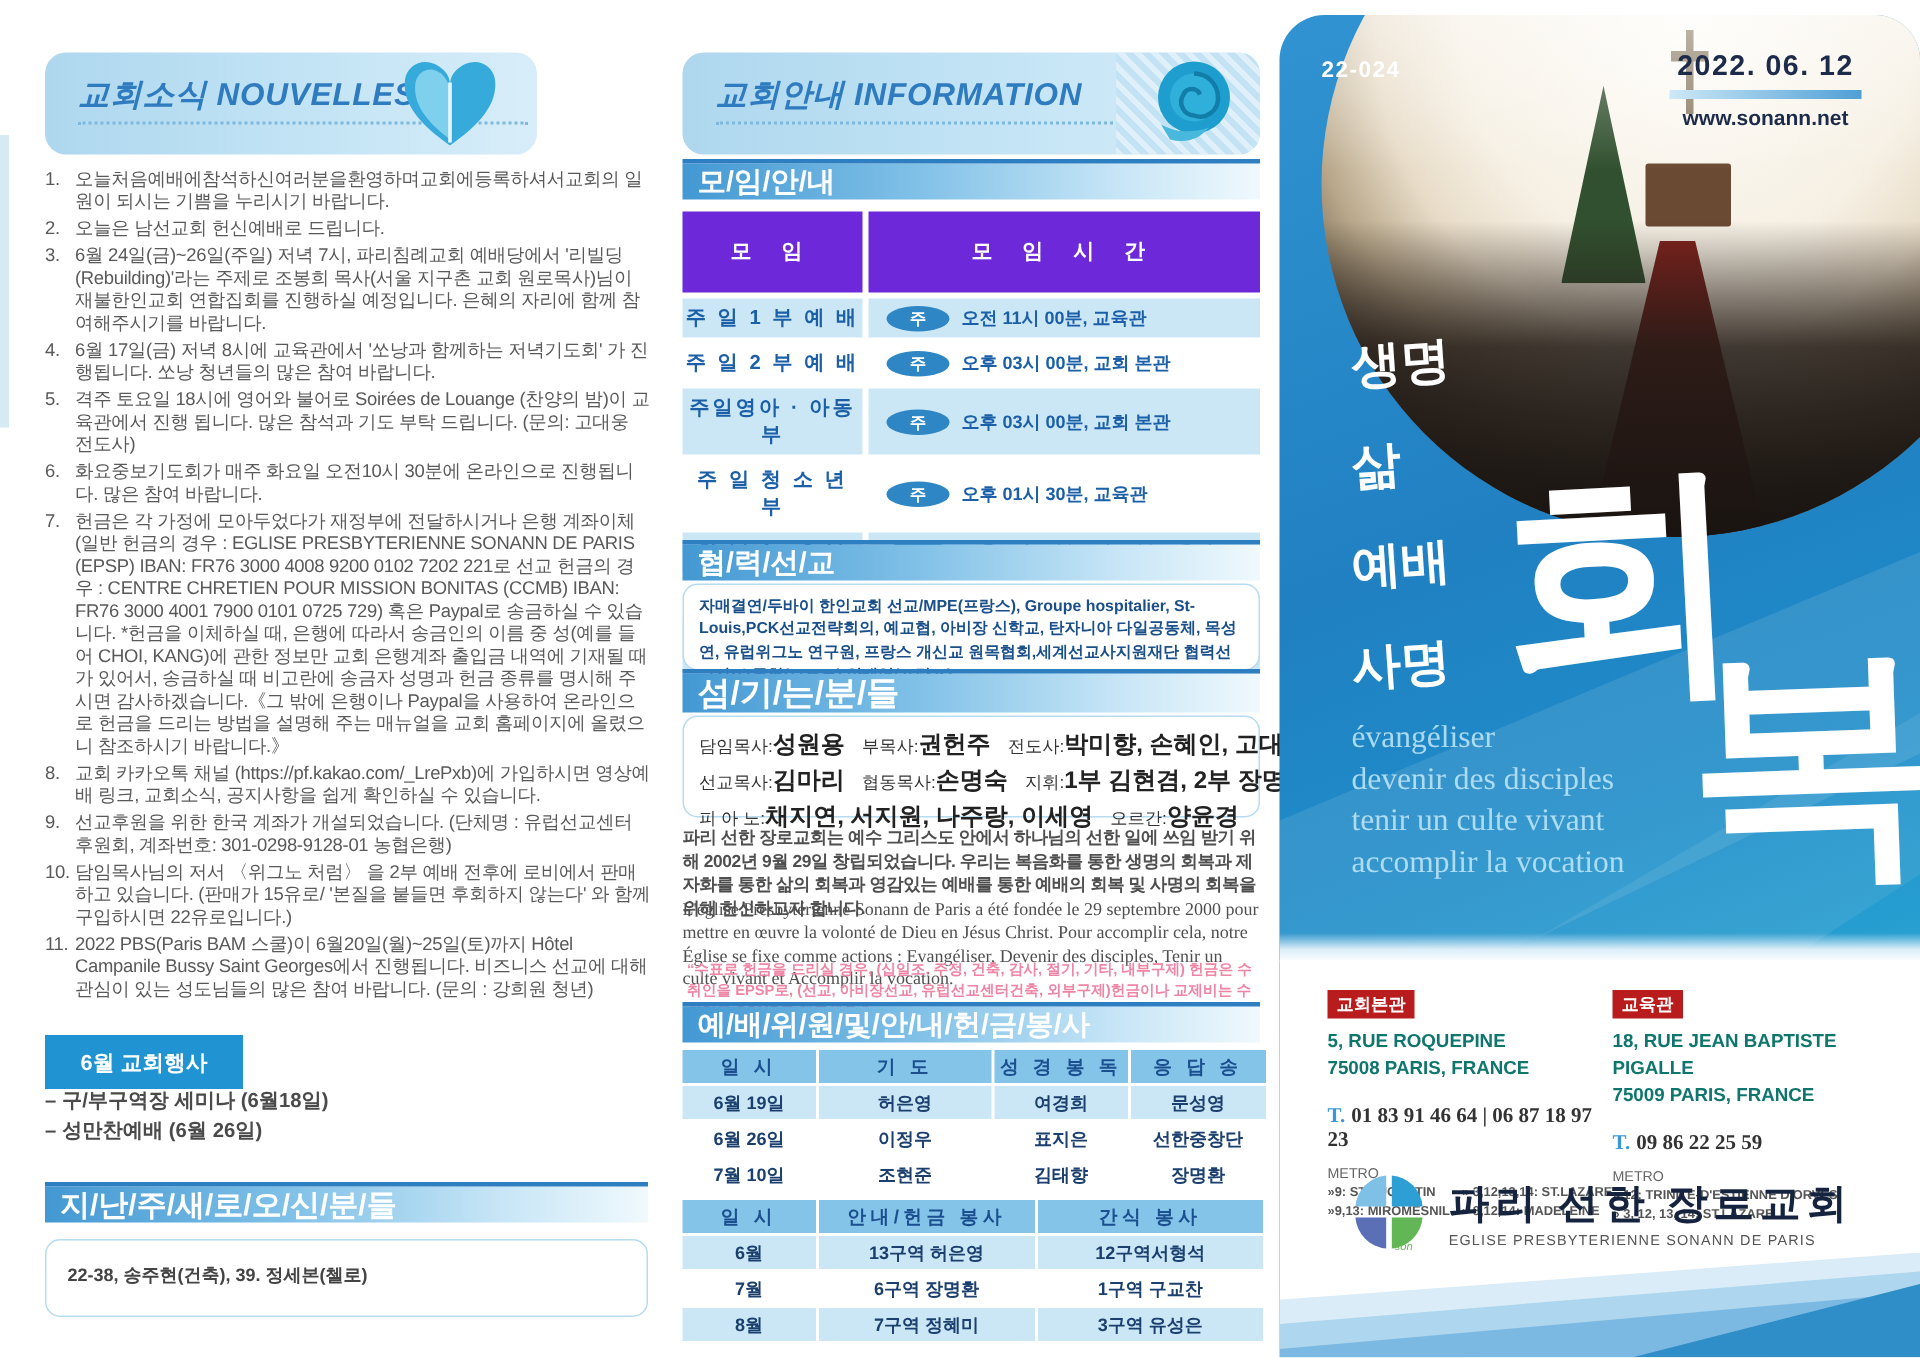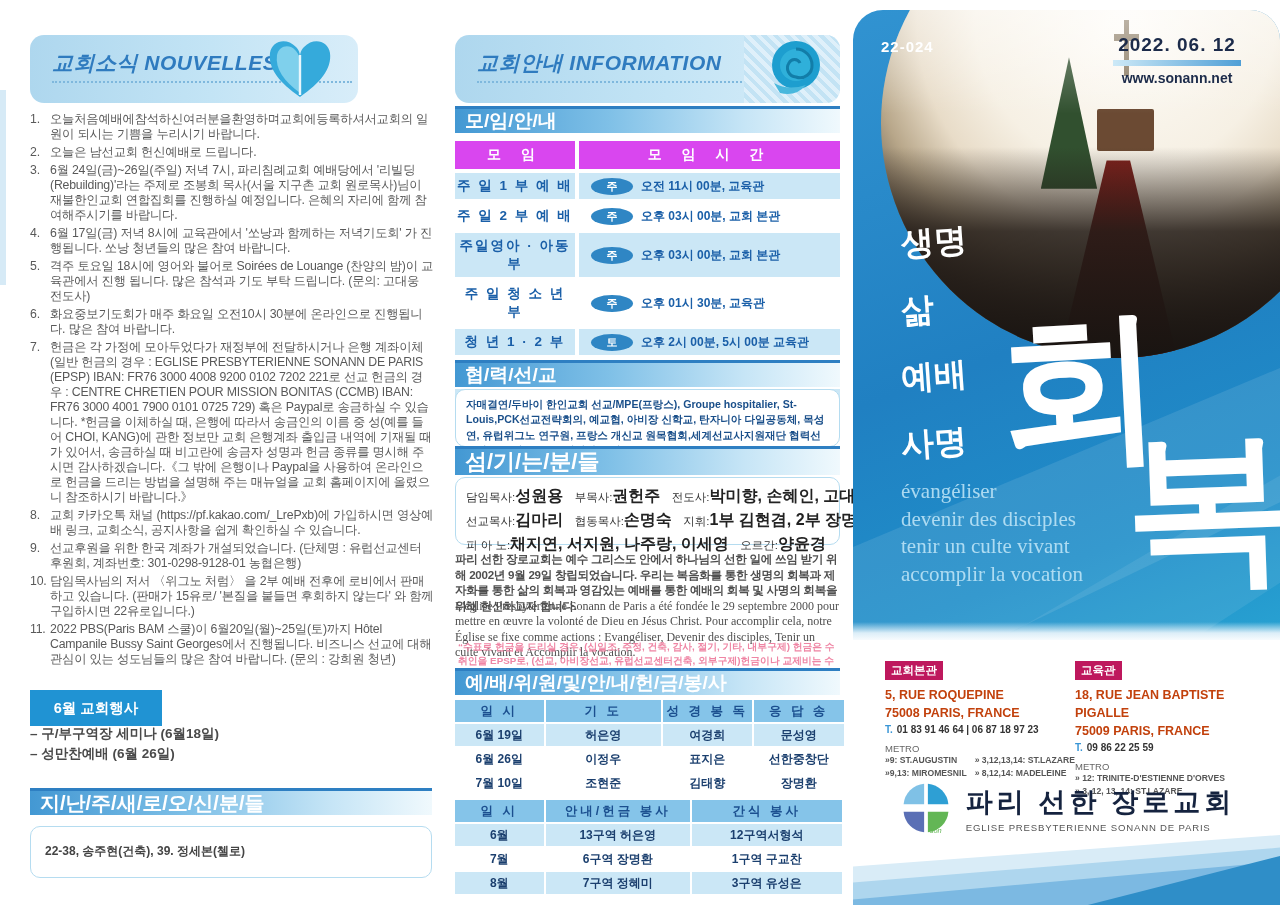--- a/index.html
+++ b/index.html
@@ -22,22 +22,22 @@
   .news-item{display:flex;margin-bottom:3px;}
   .news-num{width:20px;flex:none;}
   .news-text{flex:1;}
   .events-title{position:absolute;left:30px;top:690px;width:132px;height:36px;background:#2093d3;
       color:#fff;font-weight:bold;font-size:14.5px;display:flex;align-items:center;justify-content:center;}
   .events-items{position:absolute;left:30px;top:724px;width:380px;font-size:13.5px;font-weight:bold;
       color:#4a4a4a;line-height:1.45;}
   
   .mt{position:absolute;left:455px;top:141px;width:385px;}
   .mt-row{display:grid;grid-template-columns:120px 1fr;gap:4px;margin-bottom:4px;}
-  .mt-hname,.mt-htime{background:#d946ef;color:#fff;font-weight:bold;font-size:14px;
-      letter-spacing:8px;text-align:center;padding:5px 0;}
+  .mt-hname,.mt-htime{background:#6d28d9;color:#fff;font-weight:bold;font-size:14px;
+      letter-spacing:8px;text-align:center;padding:18px 0;}
   .mt-name{font-weight:bold;font-size:13.5px;color:#1a5fa8;letter-spacing:2px;text-align:center;padding:4px 0;}
   .mt-time{display:flex;align-items:center;gap:8px;padding:2px 0 2px 12px;font-size:12px;color:#1a5fa8;font-weight:bold;}
   .row-blue{background:#cbe7f6;}
   .row-white{background:#fff;}
   .badge{flex:none;width:42px;height:17px;border-radius:50%;background:#2f86c4;color:#fff;
       font-size:11px;font-weight:bold;display:flex;align-items:center;justify-content:center;letter-spacing:0;}
   .badge.small{font-size:8.5px;}
   .coop-box{left:455px;top:389px;width:385px;height:58px;padding:7px 10px;
       font-size:10.6px;font-weight:bold;color:#1a4f8a;line-height:1.45;}
   .serv-box{left:455px;top:477px;width:385px;height:68px;padding:8px 10px;color:#222;}
@@ -86,24 +86,24 @@
   .cal-main2{position:absolute;left:272px;top:415px;font-size:165px;font-weight:bold;color:#fff;
       transform:rotate(-2deg);line-height:1;font-family:"DejaVu Sans",sans-serif;}
   .mission{position:absolute;left:48px;top:468px;color:rgba(195,231,248,0.85);
       font-family:"Liberation Serif",serif;font-size:21px;line-height:1.32;}
   .info{position:absolute;left:0;top:630px;width:100%;height:265px;background:#fff;}
   .info-horizon{position:absolute;left:0;top:612px;width:100%;height:20px;
       background:linear-gradient(180deg,rgba(255,255,255,0) 0%,#dceef8 55%,#fff 100%);}
   .addr-col{position:absolute;top:20px;}
   .addr-col.c1{left:32px;width:190px;}
   .addr-col.c2{left:222px;width:195px;}
-  .chip{display:inline-block;background:#be185d;color:#fff;font-size:11.5px;font-weight:bold;
+  .chip{display:inline-block;background:#b91c1c;color:#fff;font-size:11.5px;font-weight:bold;
       padding:2px 6px;margin-bottom:6px;}
-  .addr-line{font-size:12.5px;font-weight:bold;color:#c2410c;line-height:1.45;}
-  .phone-line{margin-top:2px;font-size:10px;font-weight:bold;color:#333;}
+  .addr-line{font-size:12.5px;font-weight:bold;color:#0f766e;line-height:1.45;}
+  .phone-line{margin-top:16px;font-size:14px;font-weight:bold;color:#333;font-family:Liberation Serif, serif;}
   .phone-prefix{color:#3a96d6;margin-right:4px;}
   .metro-label{margin-top:8px;font-size:9.5px;color:#666;}
   .metro-grid{display:grid;grid-template-columns:auto auto;column-gap:8px;font-size:8.6px;
       font-weight:bold;color:#555;line-height:1.5;}
   .metro-list{font-size:8.6px;font-weight:bold;color:#555;line-height:1.5;}
   .logo-row{position:absolute;left:0;top:140px;width:100%;display:flex;align-items:center;
       justify-content:center;gap:12px;}
   .logo-text .ko{font-size:27px;font-weight:bold;color:#15233f;font-family:"Liberation Serif",serif;letter-spacing:4px;}
   .logo-text .fr{font-size:9.6px;color:#555;letter-spacing:0.8px;margin-top:2px;}
   .waves{position:absolute;left:0;bottom:0;width:100%;height:70px;}

